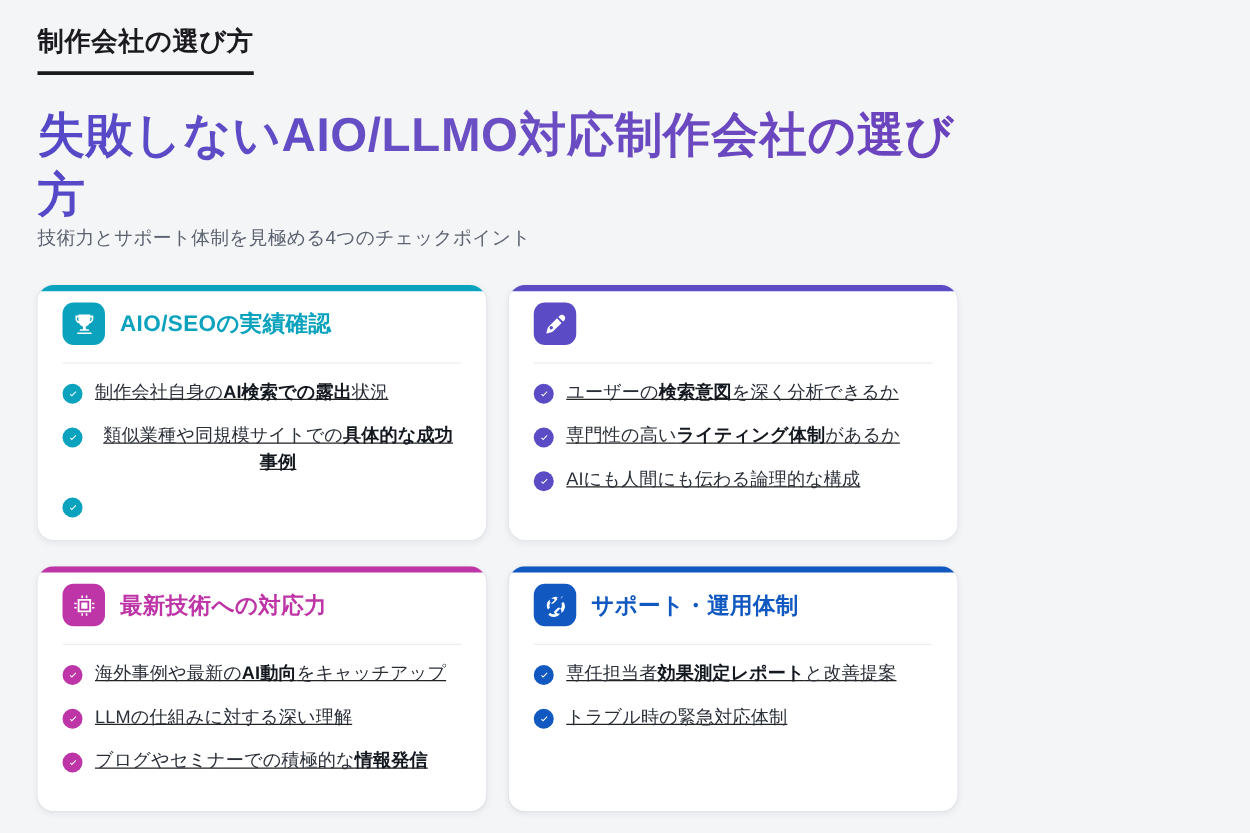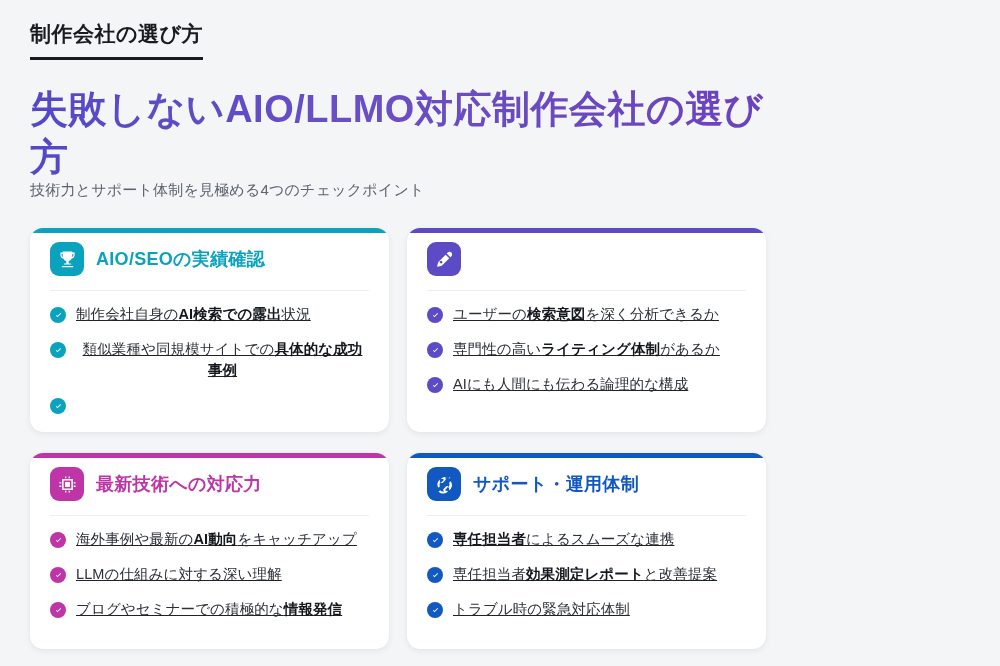--- a/index.html
+++ b/index.html
@@ -283,28 +283,20 @@
           </span>
           <div class="card-title">サポート・運用体制</div>
         </div>
         <ul class="items">
           <li class="item">
             <span class="check">
               <svg width="9" height="9" viewBox="0 0 24 24">
                 <path fill="#ffffff" d="M9.2 16.4 5 12.2l1.5-1.5 2.7 2.7 8-8L18.7 7z"></path>
               </svg>
             </span>
-            <span class="item-text"><span></span><b>専任担当者</b><span>によるスムーズな連携</span></span>
-          </li>
-          <li class="item">
-            <span class="check">
-              <svg width="9" height="9" viewBox="0 0 24 24">
-                <path fill="#ffffff" d="M9.2 16.4 5 12.2l1.5-1.5 2.7 2.7 8-8L18.7 7z"></path>
-              </svg>
-            </span>
             <span class="item-text"><span>専任担当者</span><b>効果測定レポート</b><span>と改善提案</span></span>
           </li>
           <li class="item">
             <span class="check">
               <svg width="9" height="9" viewBox="0 0 24 24">
                 <path fill="#ffffff" d="M9.2 16.4 5 12.2l1.5-1.5 2.7 2.7 8-8L18.7 7z"></path>
               </svg>
             </span>
             <span class="item-text"><span>トラブル時の緊急対応体制</span><b></b><span></span></span>
           </li>

